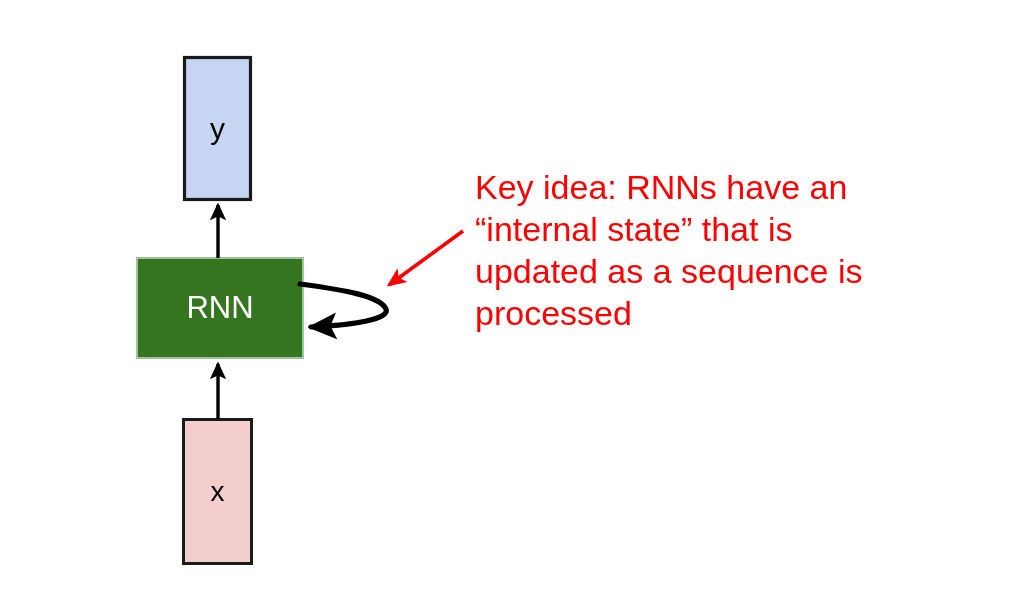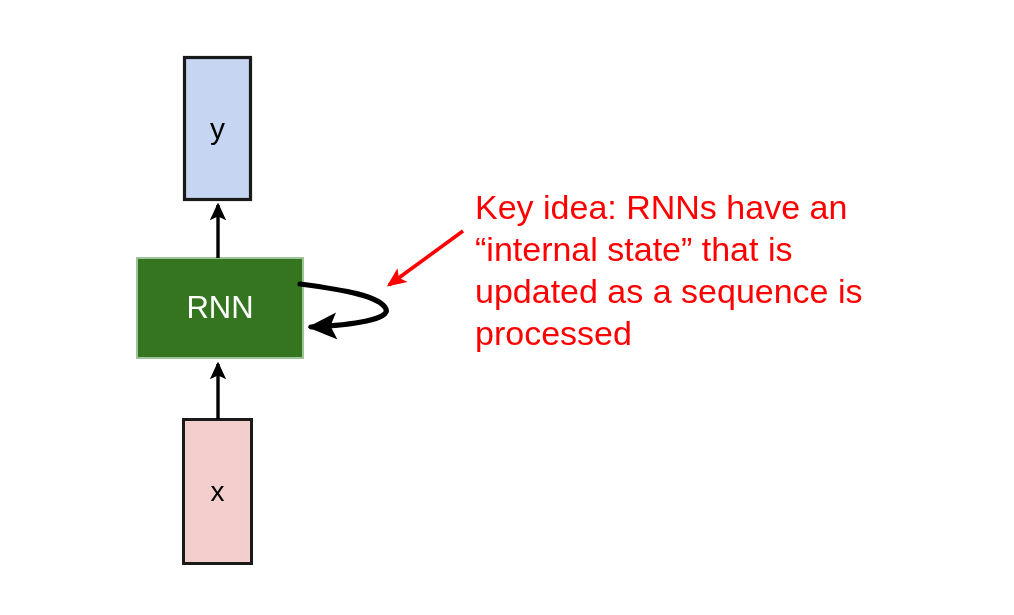--- a/index.html
+++ b/index.html
@@ -57,21 +57,20 @@
   }
   #annotation {
     position: absolute;
     left: 475px;
     top: 166px;
     width: 480px;
     font-size: 34px;
     line-height: 42px;
     color: #ff0000;
     white-space: pre-wrap;
-    margin-top: 20px;
   }
 </style>
 </head>
 <body>
 
 <div id="slide">
 
   <svg id="diagram-svg" viewBox="0 0 1014 615" xmlns="http://www.w3.org/2000/svg">
     <defs>
       <marker id="arrow-black" viewBox="0 0 10 10" refX="8.6" refY="5" markerWidth="5.2" markerHeight="5.2" orient="auto-start-reverse">

